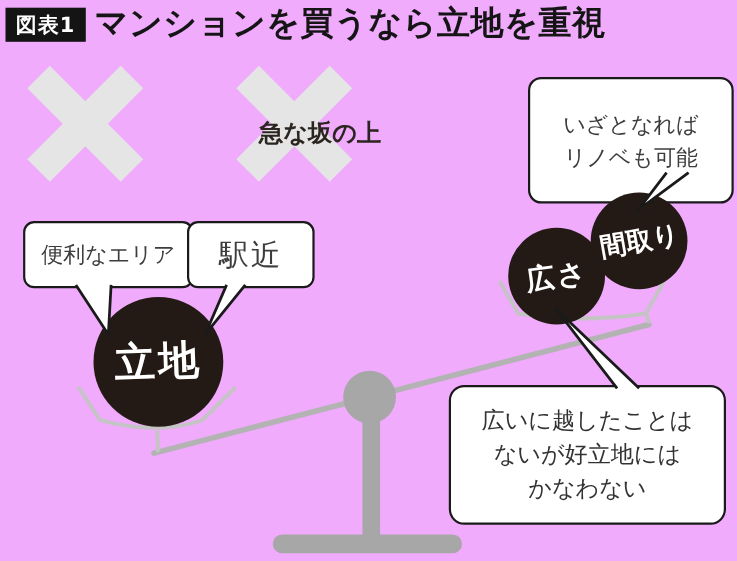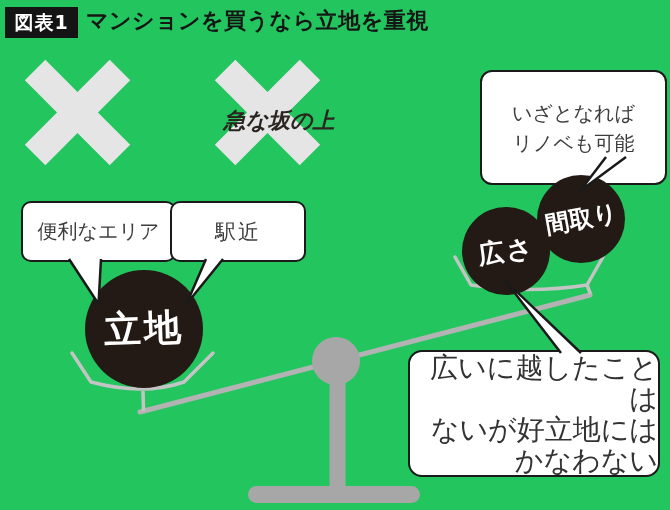--- a/index.html
+++ b/index.html
@@ -1,62 +1,62 @@
 <!DOCTYPE html>
 <html><head>
 <meta charset="utf-8">
 <style>
   html,body{margin:0;padding:0;background:#ffffff;}
   .stage{
     position:relative;
     width:670px;height:510px;
-    background:#22c55e;
+    background:#f0abfc;
     overflow:hidden;
     font-family:"DejaVu Sans","Liberation Sans",sans-serif;
   }
   .layer{position:absolute;left:0;top:0;width:670px;height:510px;pointer-events:none;}
   .abs{position:absolute;}
 
   
   .tag-badge{
     left:5px;top:7px;width:73px;height:31px;
     background:#141414;color:#ffffff;
     display:flex;align-items:center;justify-content:center;
     font-size:19px;font-weight:bold;letter-spacing:1px;
   }
   .fig-title{
     left:86px;top:3px;height:36px;
     display:flex;align-items:center;
-    font-size:22px;font-weight:bold;color:#151515;letter-spacing:0.5px;
+    font-size:30px;font-weight:bold;color:#151515;letter-spacing:0.5px;
     white-space:nowrap;
   }
 
   
   .x-label{
     width:136px;text-align:center;
     font-size:22px;font-weight:bold;color:#2b2520;
     white-space:nowrap;
   }
   .x-label-1{left:22px;top:101px;}
-  .x-label-2{left:211px;top:106px;font-style:italic;}
+  .x-label-2{left:223px;top:106px;}
 
   
   .callout{
     background:#ffffff;
     border:2.5px solid #1a1a1a;
     display:flex;align-items:center;justify-content:center;
     text-align:center;color:#3d3d3d;
     box-sizing:border-box;
   }
   .callout-1{left:8px;top:201px;width:155px;height:61px;border-radius:10px;font-size:20px;margin-left:13px;}
-  .callout-2{left:170px;top:201px;width:136px;height:61px;border-radius:10px;font-size:21px;letter-spacing:2px;}
+  .callout-2{left:170px;top:201px;width:116px;height:61px;border-radius:10px;font-size:27px;letter-spacing:2px;}
   .callout-reno{left:480px;top:70px;width:187px;height:115px;border-radius:12px;
                 font-size:20px;line-height:30px;}
   .callout-note{left:408px;top:350px;width:252px;height:127px;border-radius:14px;
-                font-size:28px;line-height:31px;color:#333333;text-align:right;}
+                font-size:21px;line-height:31px;color:#333333;}
   .prewrap{white-space:pre-line;}
 
   
   .weight{
     border-radius:50%;
     background:#241a15;
     display:flex;align-items:center;justify-content:center;
     color:#ffffff;font-weight:bold;
   }
   .weight-location{left:85px;top:270px;width:118px;height:118px;font-size:37px;letter-spacing:3px;}

